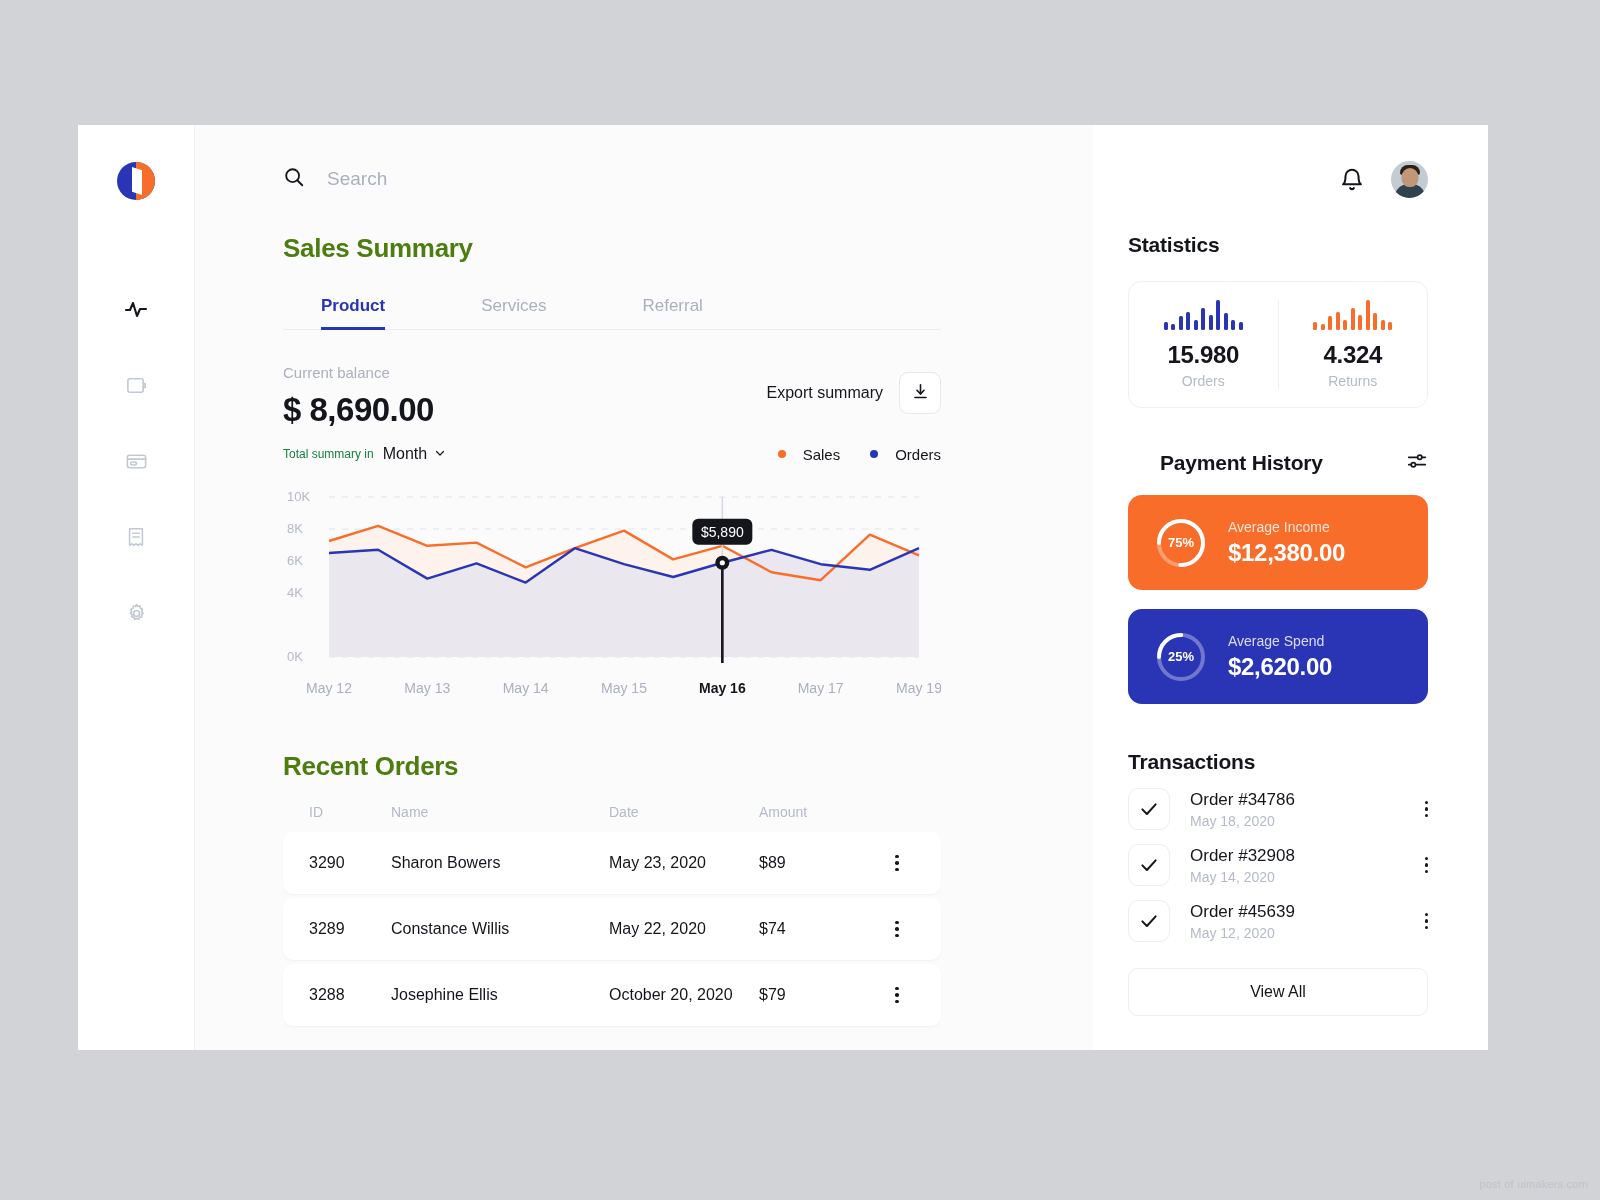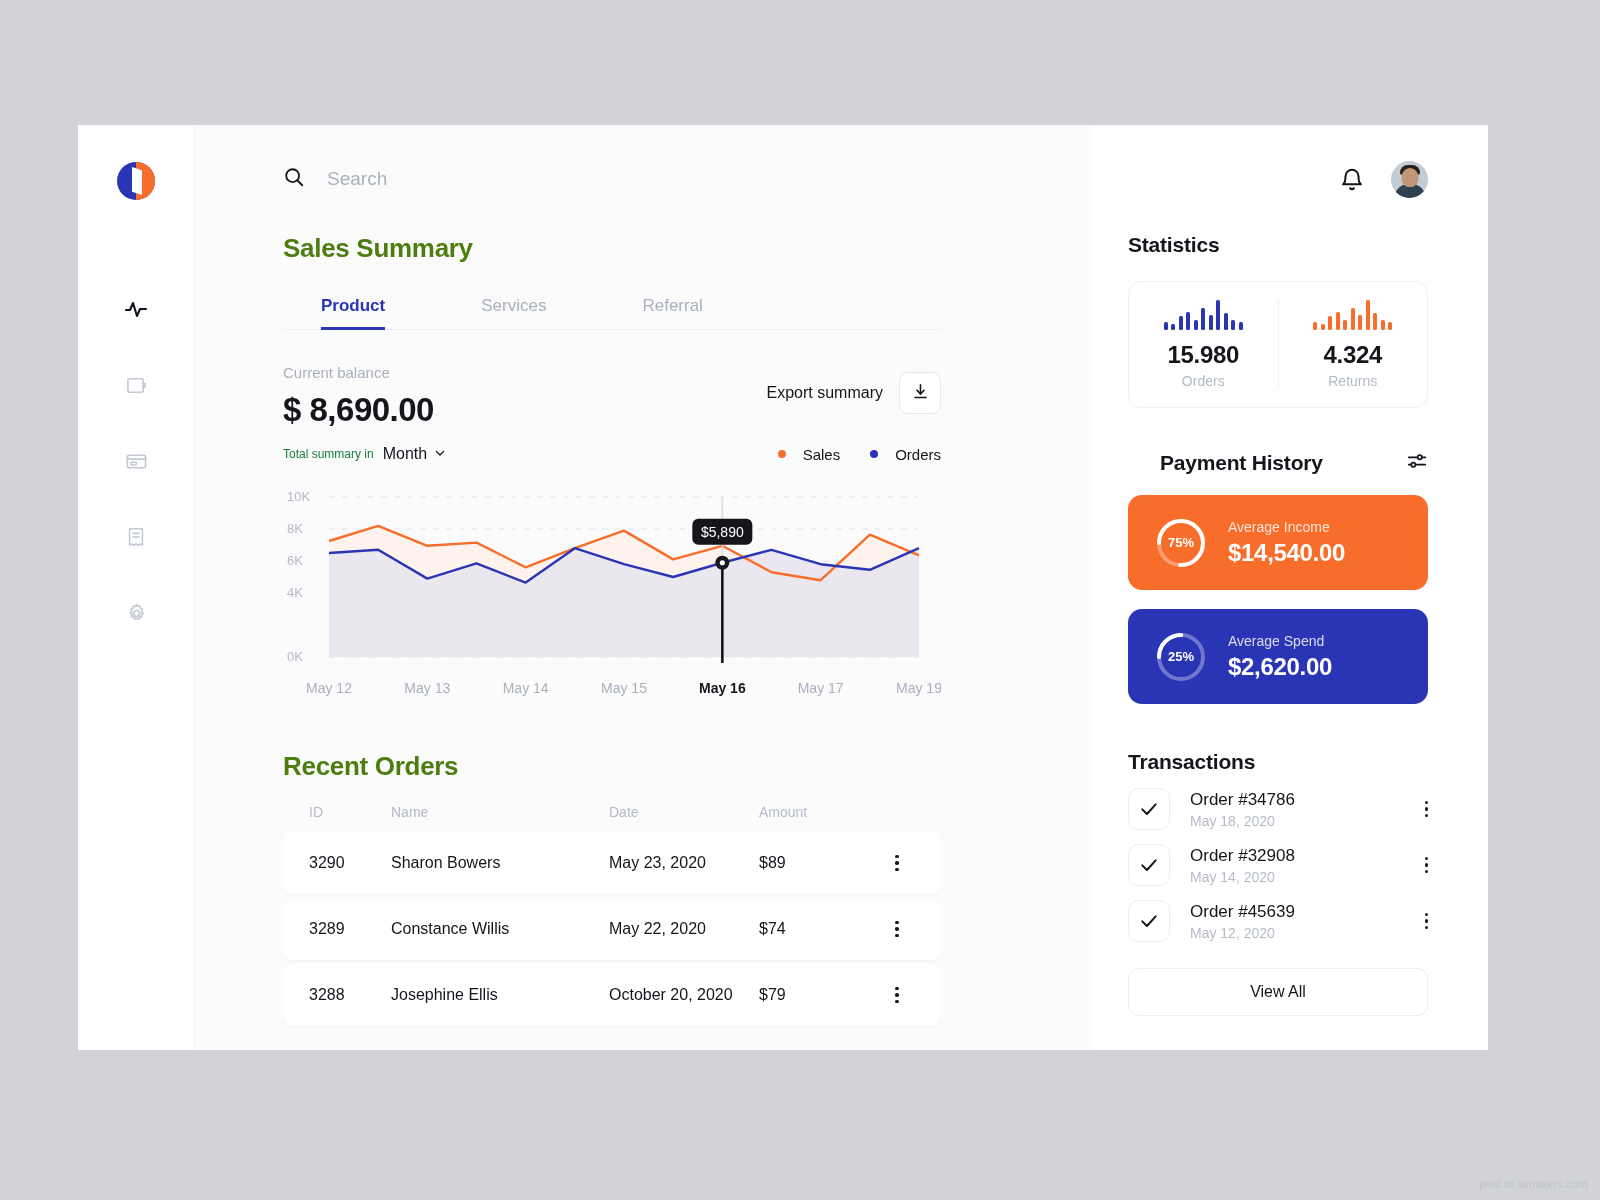--- a/index.html
+++ b/index.html
@@ -621,21 +621,21 @@
       <div class="ph-card income">
         <div class="donut">
           <svg width="54" height="54" viewBox="0 0 54 54">
             <circle cx="27" cy="27" r="22" fill="none" stroke="rgba(255,255,255,0.33)" stroke-width="4"></circle>
             <circle id="donut-0" cx="27" cy="27" r="22" fill="none" stroke="#ffffff" stroke-width="4" stroke-linecap="round" stroke-dasharray="138.23007675795088" stroke-dashoffset="34.55751918948772" transform="rotate(-90 27 27)"></circle>
           </svg>
           <span class="pct">75%</span>
         </div>
         <div>
           <div class="ph-label">Average Income</div>
-          <div class="ph-value">$14,540.00</div>
+          <div class="ph-value">$12,380.00</div>
         </div>
       </div>
 
       <div class="ph-card spend">
         <div class="donut">
           <svg width="54" height="54" viewBox="0 0 54 54">
             <circle cx="27" cy="27" r="22" fill="none" stroke="rgba(255,255,255,0.33)" stroke-width="4"></circle>
             <circle id="donut-1" cx="27" cy="27" r="22" fill="none" stroke="#ffffff" stroke-width="4" stroke-linecap="round" stroke-dasharray="138.23007675795088" stroke-dashoffset="103.67255756846316" transform="rotate(-90 27 27)"></circle>
           </svg>
           <span class="pct">25%</span>

